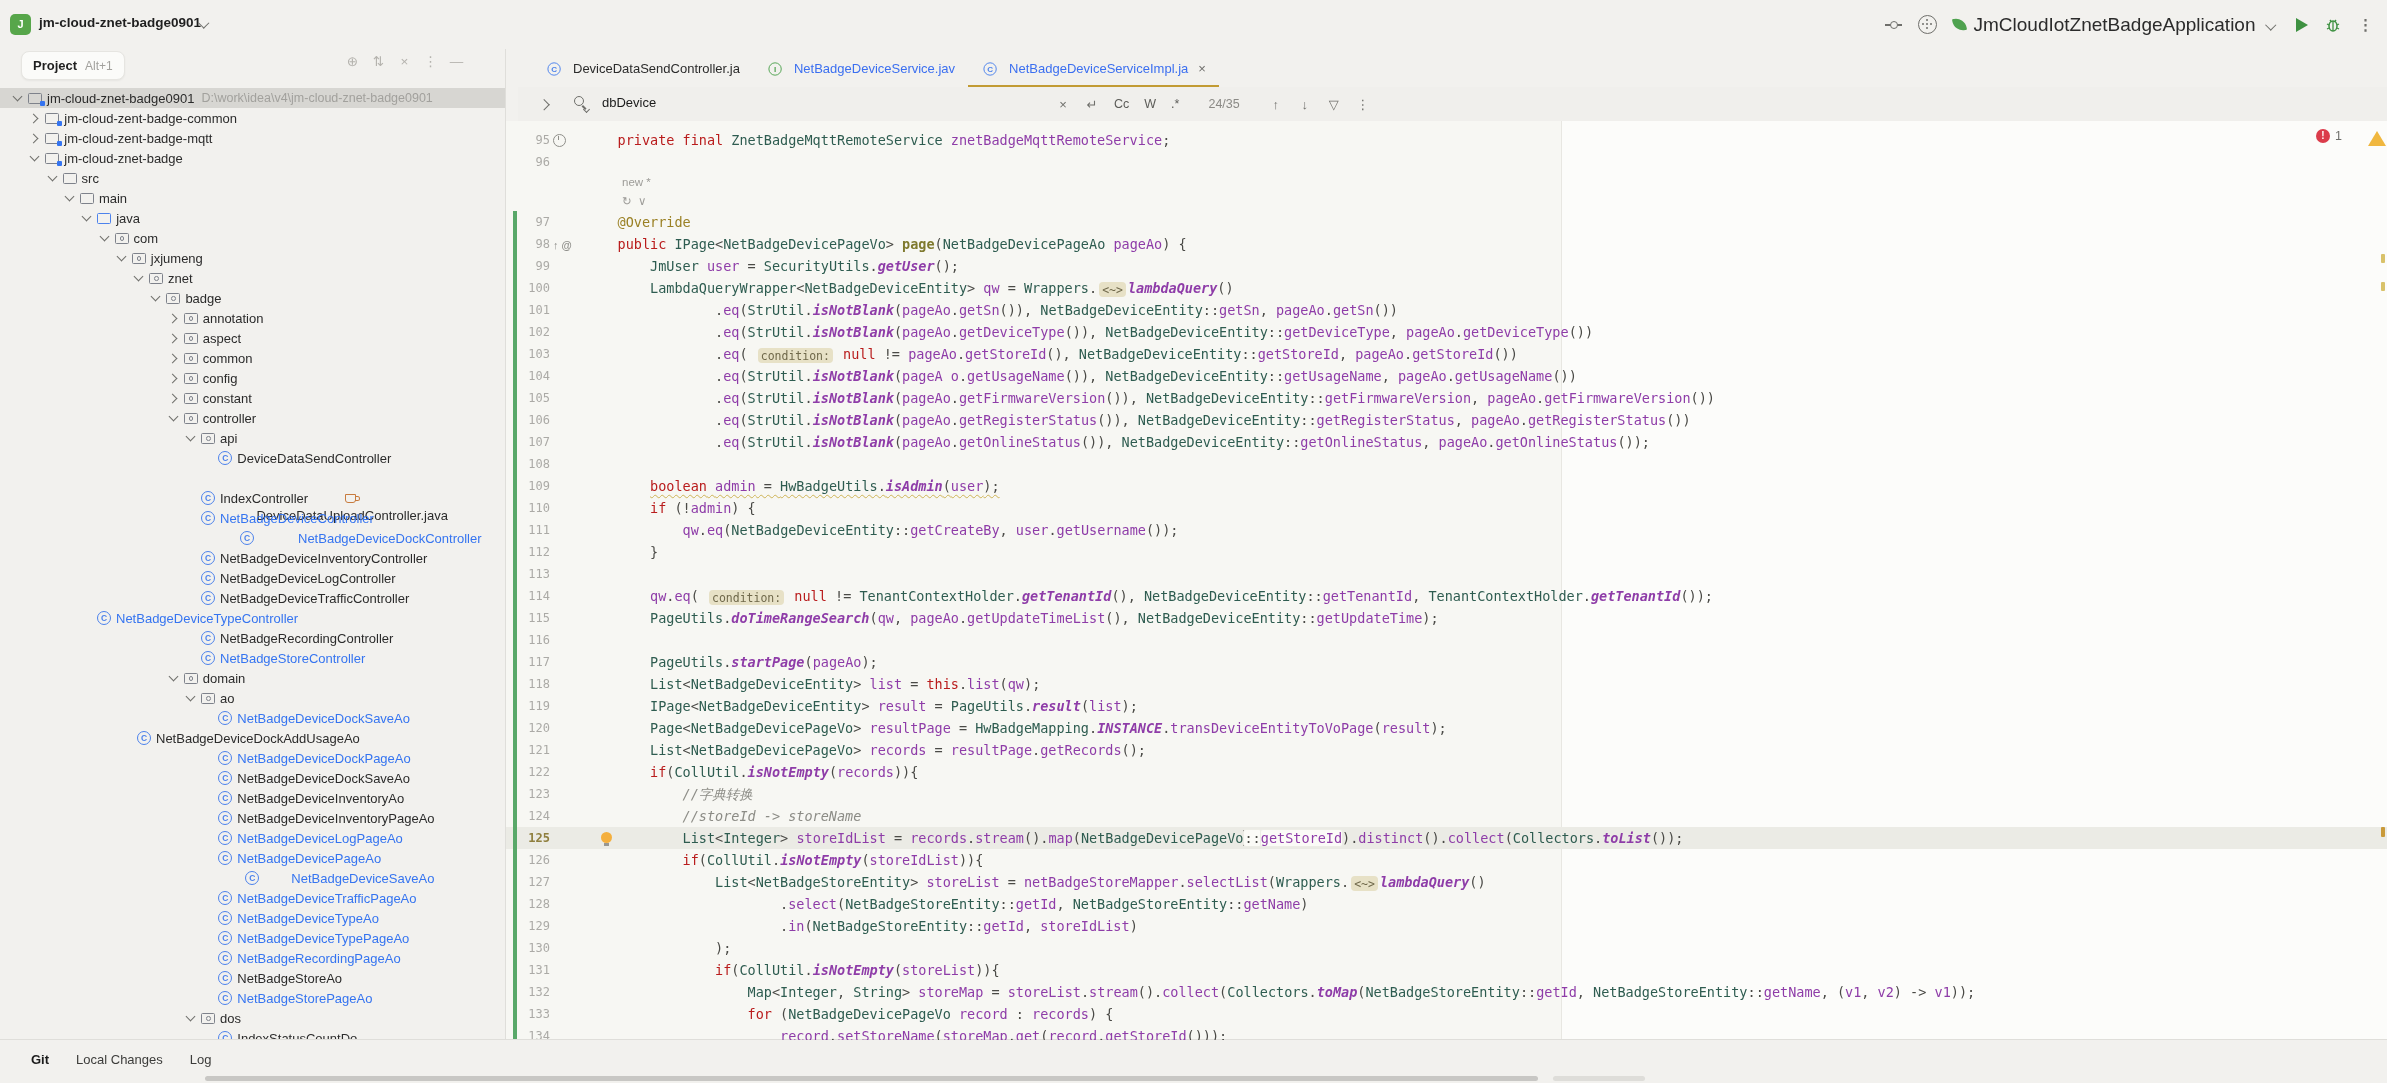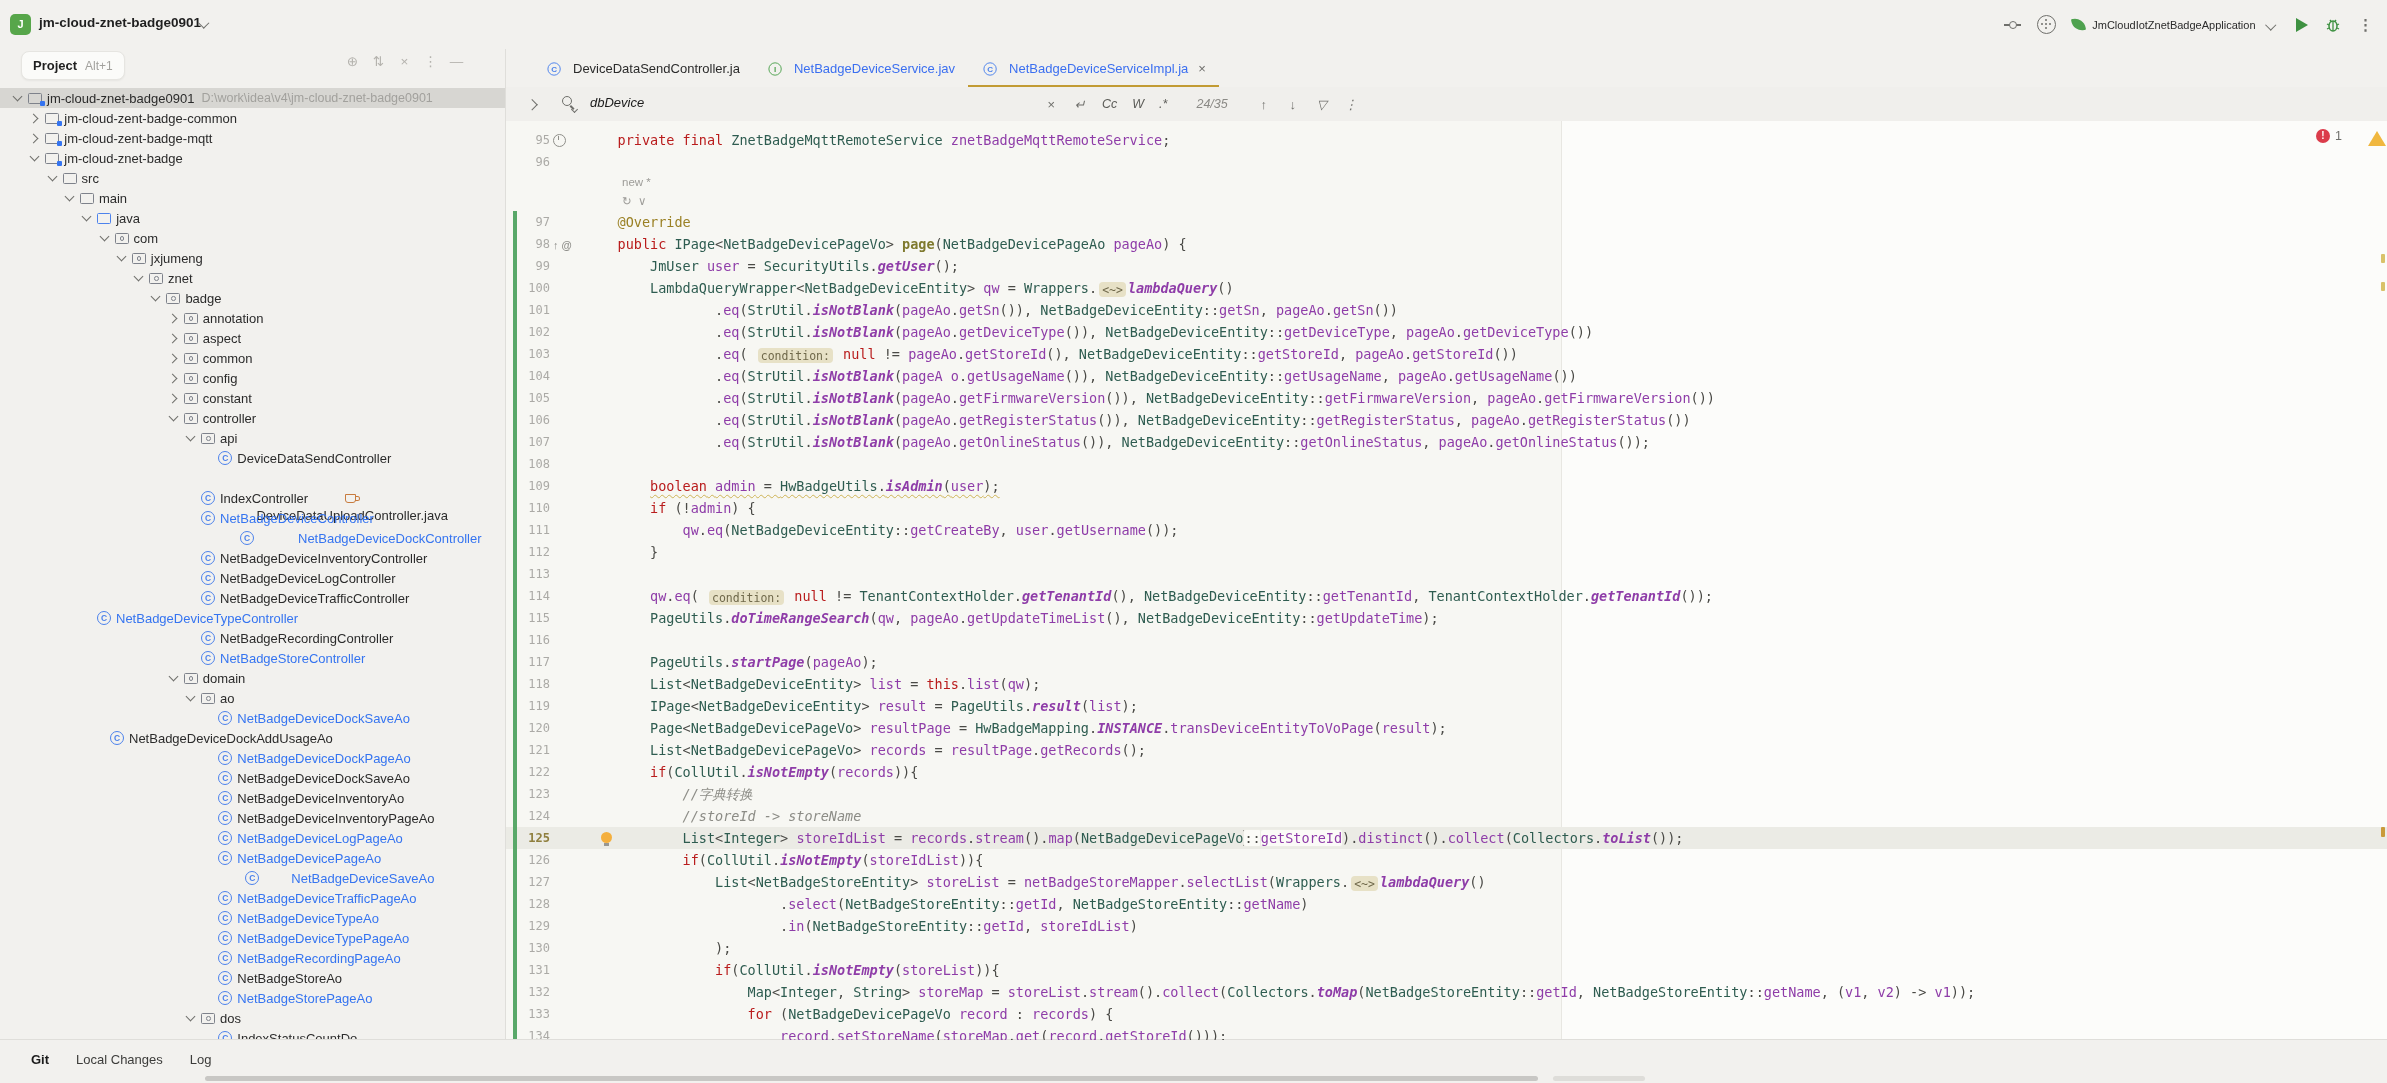--- a/index.html
+++ b/index.html
@@ -16,21 +16,21 @@
   .tb-chev{position:absolute;left:200px;top:19px;}
   .tb-right{position:absolute;right:14px;top:0;height:49px;display:flex;align-items:center;gap:16px;}
   .ico-node{width:17px;height:17px;position:relative;}
   .ico-node::before{content:"";position:absolute;left:0;right:0;top:8px;height:1.5px;background:#6F6F6B;}
   .ico-node::after{content:"";position:absolute;left:5px;top:4.5px;width:6px;height:6px;border:1.5px solid #6F6F6B;border-radius:50%;background:#F2F1EE;}
   .ico-grid{width:17px;height:17px;border:1.5px solid #6F6F6B;border-radius:50%;position:relative;}
   .ico-grid::after{content:"";position:absolute;left:7px;top:7px;width:2px;height:2px;background:#6F6F6B;border-radius:50%;
       box-shadow:-4px 0 0 #6F6F6B,4px 0 0 #6F6F6B,0 -4px 0 #6F6F6B,0 4px 0 #6F6F6B;}
   .runwidget{display:flex;align-items:center;gap:7px;}
   .leaf{width:13px;height:13px;background:#4FA24F;border-radius:1px 11px 1px 11px;transform:rotate(-10deg);}
-  .runcfg{font-size:11px;color:#2b2b2b;}
+  .runcfg{font-size:19px;color:#2b2b2b;}
   .play{width:0;height:0;border-left:12px solid #3E9141;border-top:7px solid transparent;border-bottom:7px solid transparent;margin-left:6px;}
   .kebab{color:#6F6F6B;font-size:15px;font-weight:700;letter-spacing:0;}
   
   .main{position:absolute;left:0;top:49px;right:0;bottom:43px;}
   .project-panel{position:absolute;left:0;top:0;bottom:0;width:505px;background:#F2F1EE;border-right:1px solid #DFDEDA;overflow:hidden;}
   .ptag{position:absolute;left:21px;top:2px;height:27px;padding:0 11px;background:#FBFBF9;border:1px solid #E6E5E1;
         border-radius:8px;display:flex;align-items:center;gap:8px;box-shadow:0 1px 2px rgba(0,0,0,.05);}
   .ptag .pt1{font-size:13px;font-weight:600;color:#1f1f1f;}
   .ptag .pt2{font-size:12px;color:#A2A19D;}
   .phicons{position:absolute;left:345px;top:4px;display:flex;gap:11px;color:#B5B3AE;font-size:13.5px;align-items:center;}
@@ -59,21 +59,21 @@
   
   .editor{position:absolute;left:506px;top:0;right:0;bottom:0;background:#F2F1EE;}
   .tabsbar{position:absolute;left:12px;top:0;right:0;height:38px;border-bottom:1px solid #E3E2DE;display:flex;align-items:stretch;padding-left:14px;}
   .etab{display:flex;align-items:center;gap:7px;padding:0 13px;position:relative;font-size:13px;cursor:default;}
   .etab .ticon{transform:scale(.95);margin-top:1px;}
   .etab.active::after{content:"";position:absolute;left:0;right:0;bottom:-1px;height:3px;background:#C29B33;}
   .etab .lab{color:#2b2b2b;}
   .etab.mod .lab{color:#3B6FF0;}
   .etab .cls{color:#6e6e6b;font-size:13px;margin-left:3px;}
   
-  .findbar{position:absolute;left:0;top:38px;right:0;height:34px;background:#F0EFEC;border-bottom:7px solid #701a75;font-style:italic;}
+  .findbar{position:absolute;left:12px;top:38px;right:0;height:34px;background:#F0EFEC;border-bottom:7px solid #701a75;}
   .fb-chev{position:absolute;left:22px;top:14px;}
   .mag{position:absolute;left:56px;top:9px;width:15px;height:15px;}
   .mag::before{content:"";position:absolute;left:0;top:0;width:8px;height:8px;border:1.6px solid #6F6F6B;border-radius:50%;}
   .mag::after{content:"";position:absolute;left:9px;top:9px;width:5px;height:1.6px;background:#6F6F6B;transform:rotate(45deg);transform-origin:0 0;}
   .mag .dd{position:absolute;left:10px;top:10.5px;width:4px;height:4px;border-right:1.2px solid #6F6F6B;border-bottom:1.2px solid #6F6F6B;transform:rotate(45deg);}
   .fb-query{position:absolute;left:84px;top:8px;font-size:13px;color:#1b1b1b;}
   .fb-right{position:absolute;left:538px;top:0;height:34px;display:flex;align-items:center;gap:15px;color:#5F5F5B;}
   .fb-right .fbtn{font-size:13px;color:#6F6F6B;text-align:center;min-width:14px;}
   .fb-right .opt{font-size:12.5px;color:#5c5c58;}
   .fb-count{color:#8B8A86;font-size:12.5px;margin:0 14px;}
@@ -318,21 +318,21 @@
           <div class="trow" style="padding-left: 182px;">
             <span class="tchev o"></span>
             <span class="ticon package"></span>
             <span class="tlab">ao</span>
           </div>
           <div class="trow" style="padding-left: 199.3px;">
             <span class="tchev n"></span>
             <span class="ticon class"></span>
             <span class="tlab mod">NetBadgeDeviceDockSaveAo</span>
           </div>
-          <div class="trow" style="padding-left: 91px;">
+          <div class="trow" style="padding-left: 118px;">
             <span class="tchev n"></span>
             <span class="ticon class"></span>
             <span class="tlab">NetBadgeDeviceDockAddUsageAo</span>
           </div>
           <div class="trow" style="padding-left: 199.3px;">
             <span class="tchev n"></span>
             <span class="ticon class"></span>
             <span class="tlab mod">NetBadgeDeviceDockPageAo</span>
           </div>
           <div class="trow" style="padding-left: 199.3px;">

